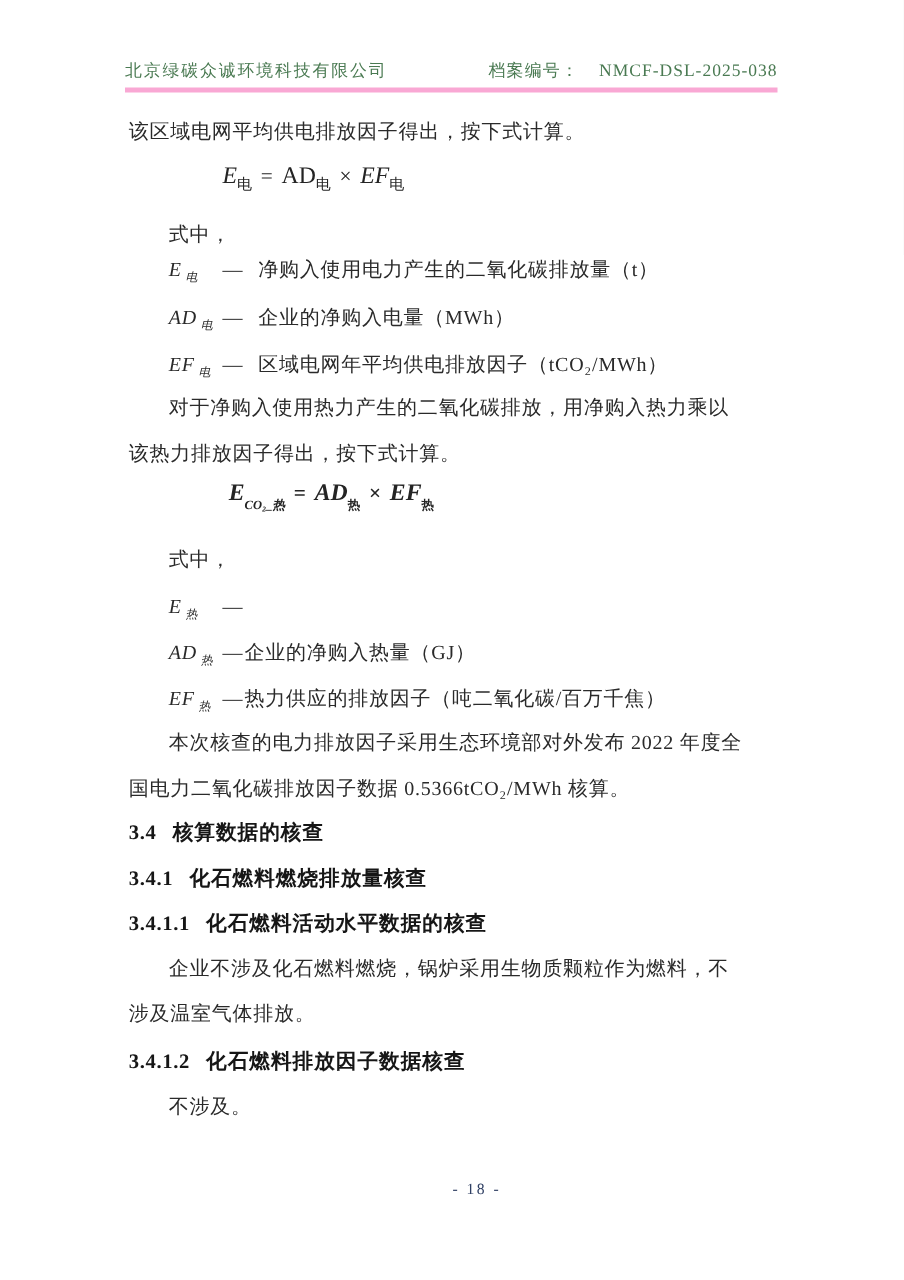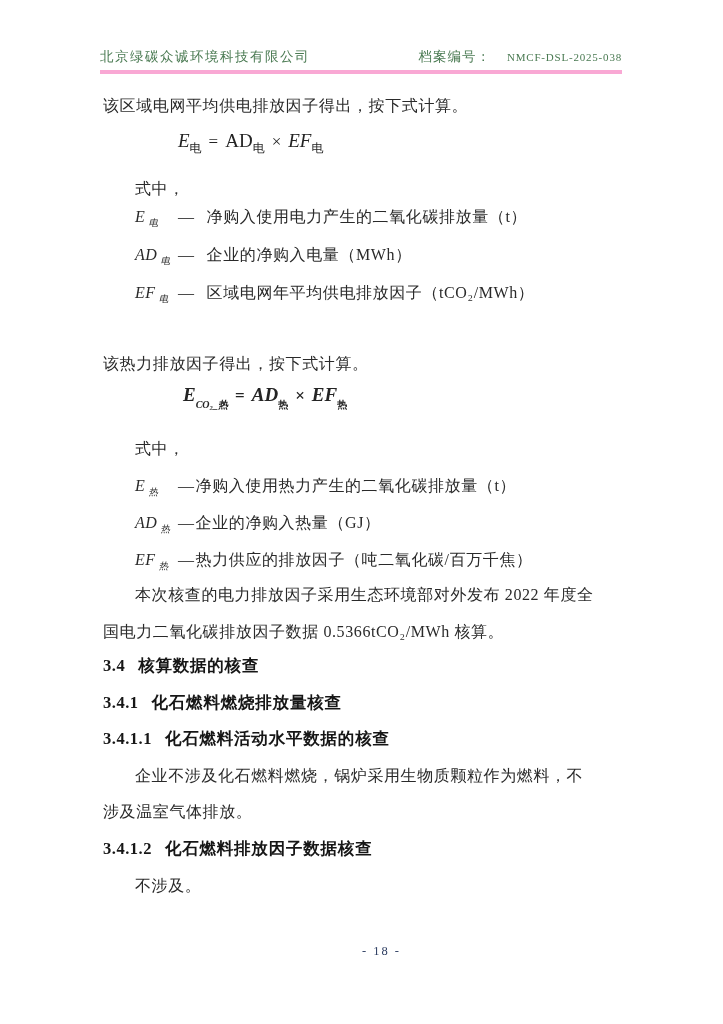--- a/index.html
+++ b/index.html
@@ -15,21 +15,21 @@
   .header{
     position:absolute;top:40px;left:100px;width:522px;height:26px;
     display:flex;justify-content:space-between;align-items:flex-end;
     border-bottom:4px solid #f9a8d4;
     padding-bottom:4px;
     color:#4a7a52;
   }
   .header .company{font-size:13.5px;letter-spacing:1.5px;}
   .header .file{font-size:13.5px;display:flex;align-items:baseline;}
   .header .file-label{letter-spacing:1px;margin-right:16px;}
-  .header .file-number{font-size:11px;letter-spacing:0.8px;margin-top:45px;}
+  .header .file-number{font-size:14px;letter-spacing:0.8px;margin-top:45px;}
   
   .ln{
     position:absolute;left:103px;
     font-size:16px;line-height:21px;color:#2a2a2a;
     letter-spacing:0.6px;white-space:nowrap;
   }
   .indent{left:135px;}
   .heading{font-weight:bold;color:#161616;font-size:16.5px;letter-spacing:0.8px;}
   .heading .num{margin-right:13px;letter-spacing:0.5px;}
   
@@ -85,32 +85,32 @@
     <span class="term"><span>AD</span><span class="sub">电</span></span>
     <span class="dash">—</span>
     <span class="desc">企业的净购入电量（MWh）</span>
   </div>
   <div class="ln def defs-elec" style="top:282px">
     <span class="term"><span>EF</span><span class="sub">电</span></span>
     <span class="dash">—</span>
     <span class="desc">区域电网年平均供电排放因子（tCO₂/MWh）</span>
   </div>
 
+  <div class="ln indent" style="top:316px">对于净购入使用热力产生的二氧化碳排放，用净购入热力乘以</div>
   <div class="ln" style="top:353px">该热力排放因子得出，按下式计算。</div>
 
   <div class="formula f2" style="top:384px;left:183px">
     <span class="it">E</span><span class="sub it">CO₂_热</span><span class="op">=</span><span class="it">AD</span><span class="sub">热</span><span class="op">×</span><span class="it">EF</span><span class="sub">热</span>
   </div>
 
   <div class="ln indent" style="top:438px">式中，</div>
 
   <div class="ln def defs-heat" style="top:475px">
     <span class="term"><span>E</span><span class="sub">热</span></span>
     <span class="dash">—</span>
-    <span class="desc">净购入使用热力产生的二氧化碳排放量（t）</span>
   </div>
   <div class="ln def defs-heat" style="top:512px">
     <span class="term"><span>AD</span><span class="sub">热</span></span>
     <span class="dash">—</span>
     <span class="desc">企业的净购入热量（GJ）</span>
   </div>
   <div class="ln def defs-heat" style="top:549px">
     <span class="term"><span>EF</span><span class="sub">热</span></span>
     <span class="dash">—</span>
     <span class="desc">热力供应的排放因子（吨二氧化碳/百万千焦）</span>

